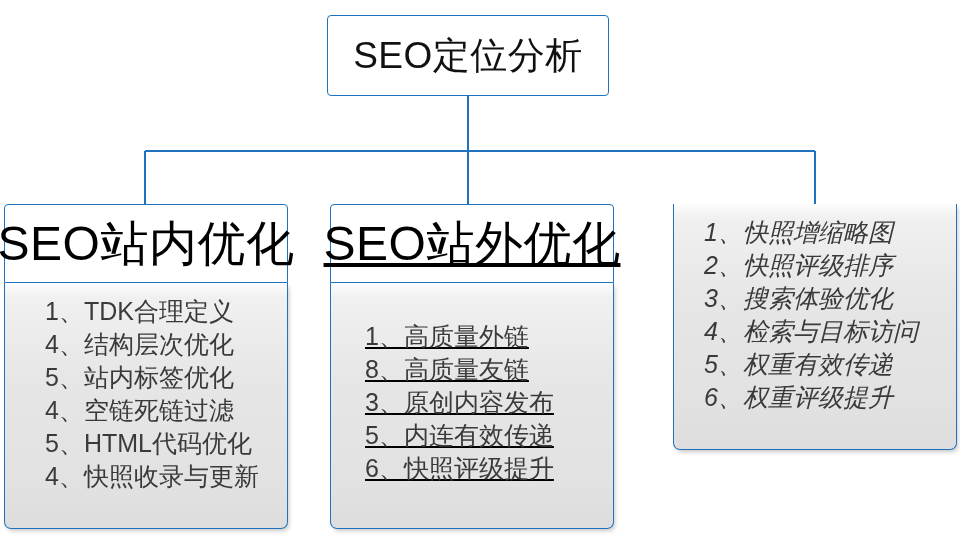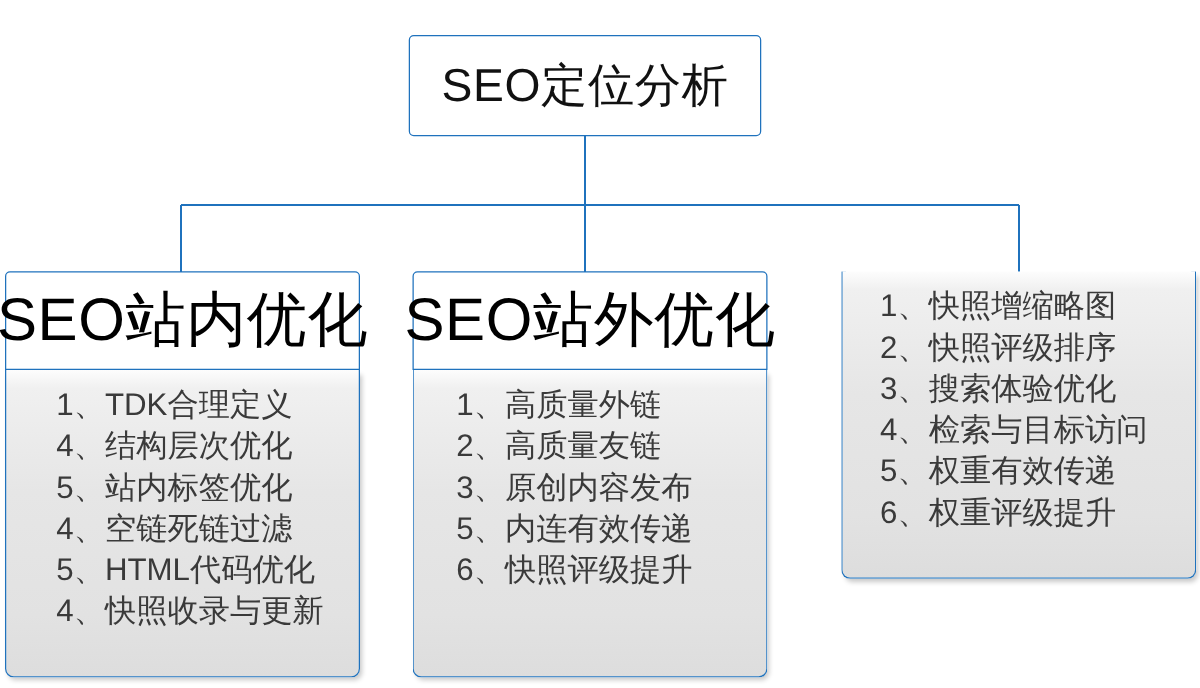--- a/index.html
+++ b/index.html
@@ -11,21 +11,21 @@
     width: 960px;
     height: 550px;
     position: relative;
     overflow: hidden;
     font-family: "Liberation Sans", "DejaVu Sans", sans-serif;
     color: #000000;
   }
 
   #diagram {
     position: absolute;
-    left: 0; top: 13px;
+    left: 0; top: 0;
     width: 960px;
     height: 400px;
   }
 
   
   .connector-layer {
     position: absolute;
     left: 0; top: 0;
     width: 960px;
     height: 550px;
@@ -55,21 +55,21 @@
     white-space: nowrap;
   }
 
   
   .branch {
     position: absolute;
     top: 204px;
     width: 284px;
   }
   .branch.col-0 { left: 4px; }
-  .branch.col-1 { left: 330px; }
+  .branch.col-1 { left: 330px; text-decoration: underline; }
   .branch.col-2 { left: 673px; }
 
   .branch-header {
     box-sizing: border-box;
     width: 100%;
     height: 79px;
     border: 1.4px solid #1f72bd;
     border-radius: 4px 4px 0 0;
     background: #ffffff;
     display: flex;
@@ -107,22 +107,22 @@
     padding: 0 0 0 40px;
   }
   .branch-list-item {
     font-size: 25px;
     line-height: 33px;
     color: #3a3a3a;
     white-space: nowrap;
   }
 
   
-  .branch.col-2 .branch-list { padding-left: 30px; }
-  .branch.col-1 .branch-list { padding-left: 34px; }
+  .branch.col-2 .branch-list { padding-left: 30px; font-style: italic; }
+  .branch.col-1 .branch-list { padding-left: 34px; margin-top: 25px; }
 </style>
 </head>
 <body>
 
 <div id="diagram">
 
   <svg class="connector-layer" width="960" height="550" viewBox="0 0 960 550" xmlns="http://www.w3.org/2000/svg">
 
     <line x1="468" y1="96" x2="468" y2="151" stroke="#1f72bd" stroke-width="1.6" shape-rendering="crispEdges"></line>
 
@@ -155,21 +155,21 @@
     </div>
   </div>
 
   <div class="branch col-1">
     <div class="branch-header">
       <span class="branch-header-label">SEO站外优化</span>
     </div>
     <div class="branch-body">
       <ul class="branch-list">
         <li class="branch-list-item">1、高质量外链</li>
-        <li class="branch-list-item">2、高质量友链</li>
+        <li class="branch-list-item">8、高质量友链</li>
         <li class="branch-list-item">3、原创内容发布</li>
         <li class="branch-list-item">5、内连有效传递</li>
         <li class="branch-list-item">6、快照评级提升</li>
       </ul>
     </div>
   </div>
 
   <div class="branch col-2">
     <div class="branch-body">
       <ul class="branch-list">

